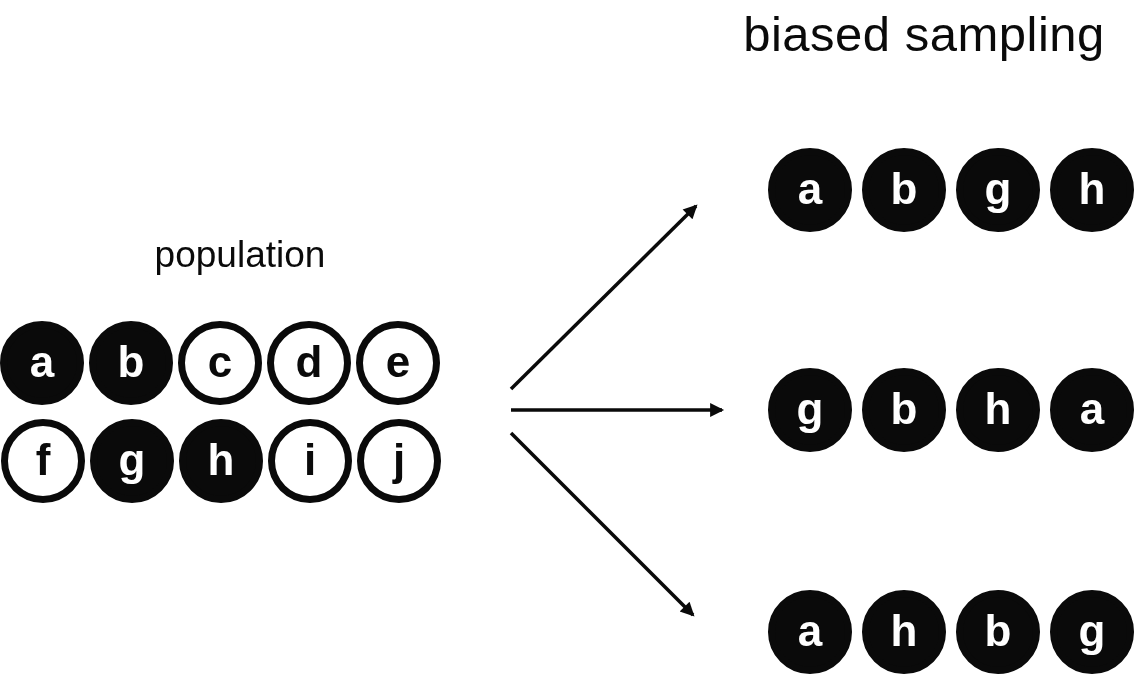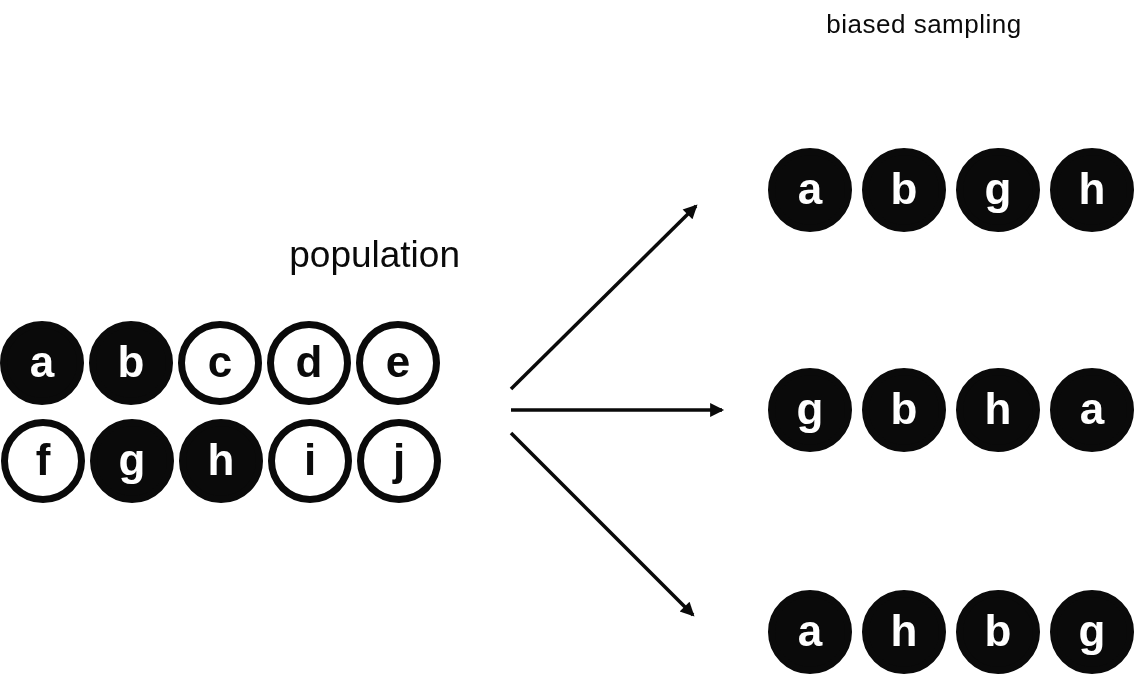--- a/index.html
+++ b/index.html
@@ -11,34 +11,34 @@
   .canvas {
     position: relative;
     width: 1144px;
     height: 675px;
     background: var(--background);
     overflow: hidden;
   }
   .title {
     position: absolute;
     left: 704px;
-    top: 2px;
+    top: 12px;
     width: 440px;
     text-align: center;
-    font-size: 26px;
+    font-size: 49px;
     line-height: 44px;
     color: var(--ink);
     letter-spacing: 0.5px;
   }
   .pop-label {
     position: absolute;
     left: 20px;
     top: 233px;
     width: 440px;
-    text-align: right;
+    text-align: center;
     font-size: 37px;
     line-height: 44px;
     color: var(--ink);
   }
   .circle-row {
     position: absolute;
     display: flex;
   }
   .pop-row { gap: 5px; }
   .pop-row-1 { left: 0px;  top: 321px; }

